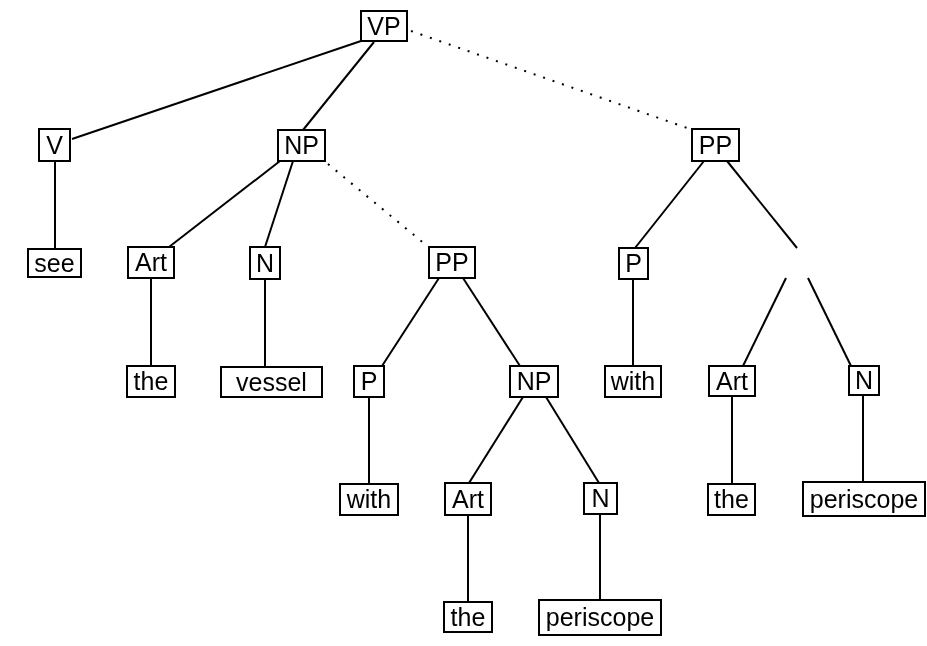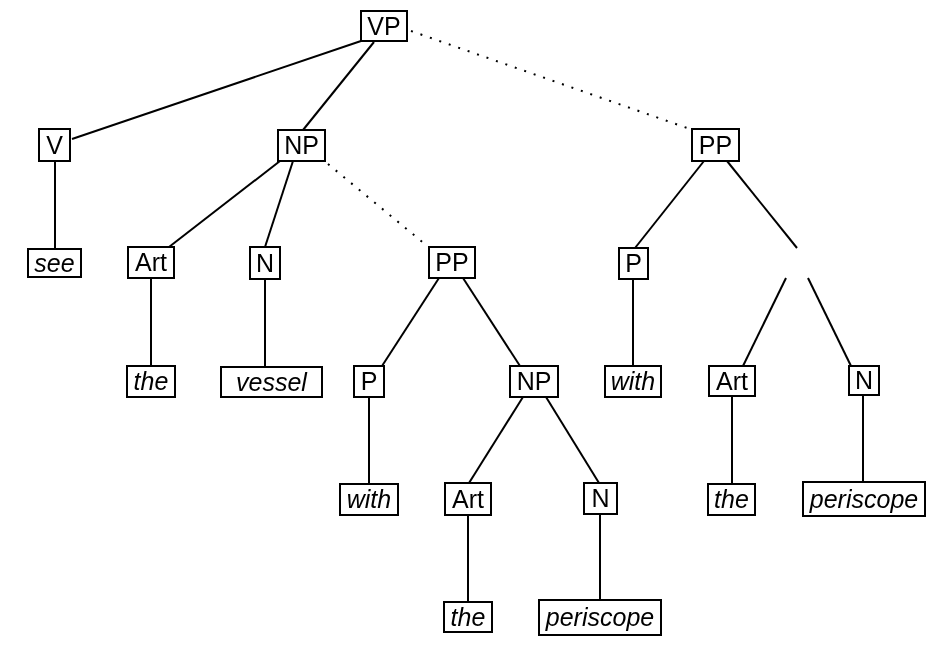--- a/index.html
+++ b/index.html
@@ -38,21 +38,20 @@
     background: #ffffff;
     color: #000000;
     display: flex;
     align-items: center;
     justify-content: center;
     font-size: 25px;
     line-height: 1;
     white-space: nowrap;
   }
   .leaf {
-    font-style: italic;
     text-align: center;
   }
 </style>
 </head>
 <body>
 
 <div class="canvas">
 
   <svg class="edges" viewBox="0 0 927 646" xmlns="http://www.w3.org/2000/svg">
     <line class="edge" x1="345" y1="41" x2="56" y2="139"></line>

